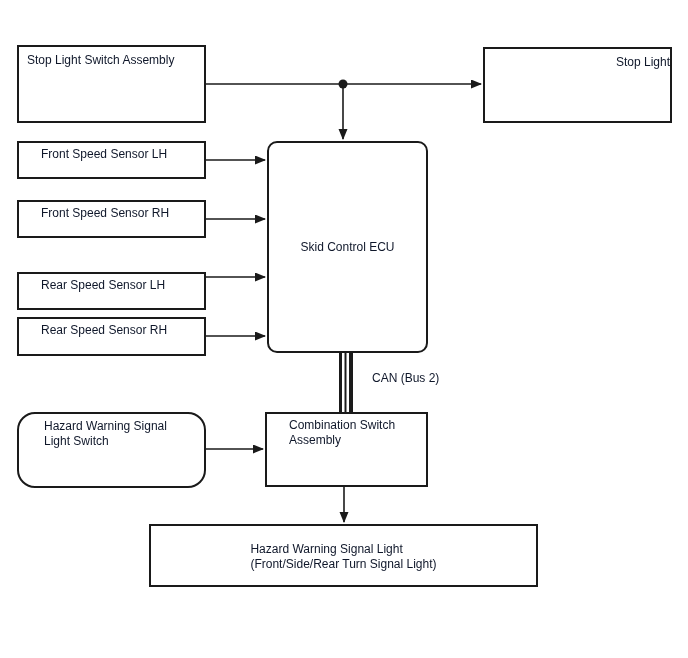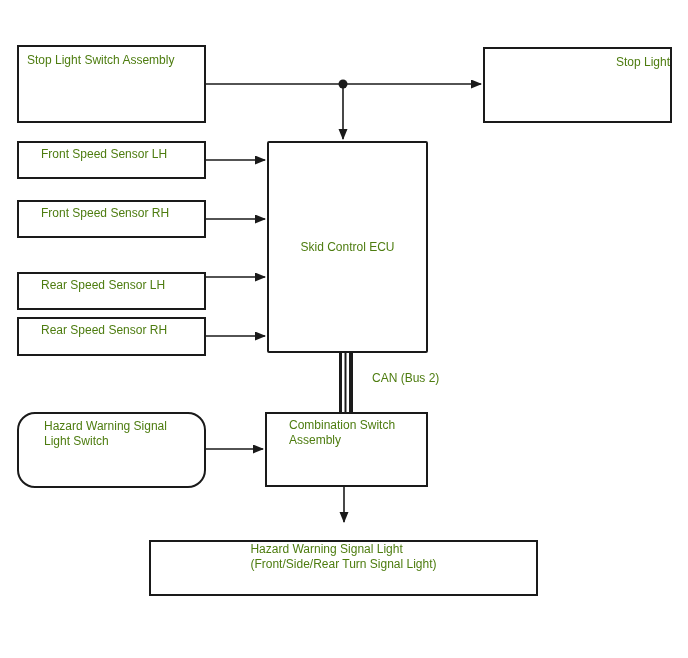--- a/index.html
+++ b/index.html
@@ -7,21 +7,21 @@
     padding: 0;
     background: #ffffff;
   }
   .canvas {
     position: relative;
     width: 688px;
     height: 658px;
     background: #ffffff;
     font-family: "Liberation Sans", sans-serif;
     font-size: 12px;
-    color: #4d7c0f;
+    color: #0f172a;
     overflow: hidden;
   }
   .connectors {
     position: absolute;
     left: 0;
     top: 0;
     width: 688px;
     height: 658px;
   }
   .node {
@@ -31,25 +31,25 @@
     box-sizing: border-box;
     line-height: 1.22;
   }
   .node-stop-light-switch    { left: 17px;  top: 45px;  width: 189px; height: 78px;  padding: 6px 8px 0 8px; }
   .node-stop-light           { left: 483px; top: 47px;  width: 189px; height: 76px;  padding-top: 6px; text-align: right; }
   .node-sensor               { left: 17px;  width: 189px; height: 38px; padding: 4px 6px 0 22px; }
   .node-front-lh             { top: 141px; }
   .node-front-rh             { top: 200px; }
   .node-rear-lh              { top: 272px; }
   .node-rear-rh              { top: 317px; height: 39px; }
-  .node-ecu                  { left: 267px; top: 141px; width: 161px; height: 212px; border-radius: 2px;
+  .node-ecu                  { left: 267px; top: 141px; width: 161px; height: 212px; border-radius: 10px;
                                display: flex; align-items: center; justify-content: center; }
   .node-combination-meter    { left: 265px; top: 412px; width: 163px; height: 75px;  padding: 4px 6px 0 22px; }
   .node-hazard-switch        { left: 17px;  top: 412px; width: 189px; height: 76px;  padding: 5px 6px 0 25px; border-radius: 18px; }
-  .node-hazard-light         { left: 149px; top: 540px; width: 389px; height: 56px;  padding-top: 0; text-align: center; }
+  .node-hazard-light         { left: 149px; top: 524px; width: 389px; height: 63px;  padding-top: 16px; text-align: center; }
   .node-hazard-light .inner  { display: inline-block; text-align: left; }
   .edge-label {
     position: absolute;
     left: 372px;
     top: 371px;
     white-space: nowrap;
   }
 </style>
 </head>
 <body>

